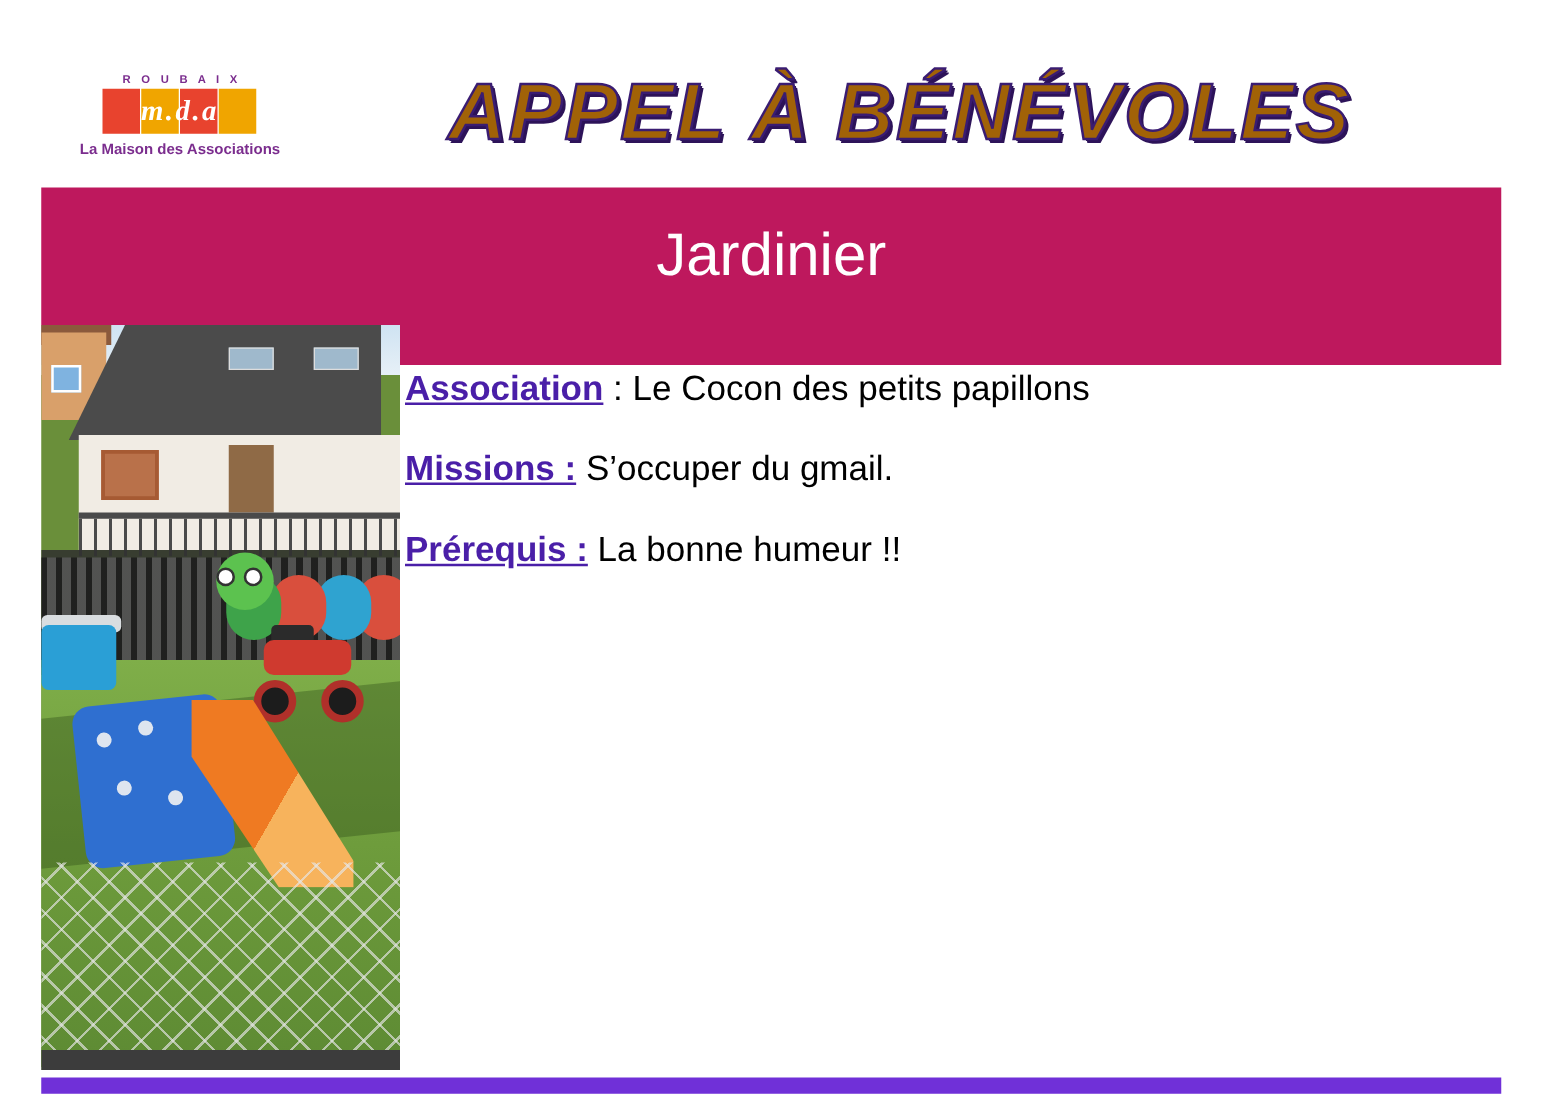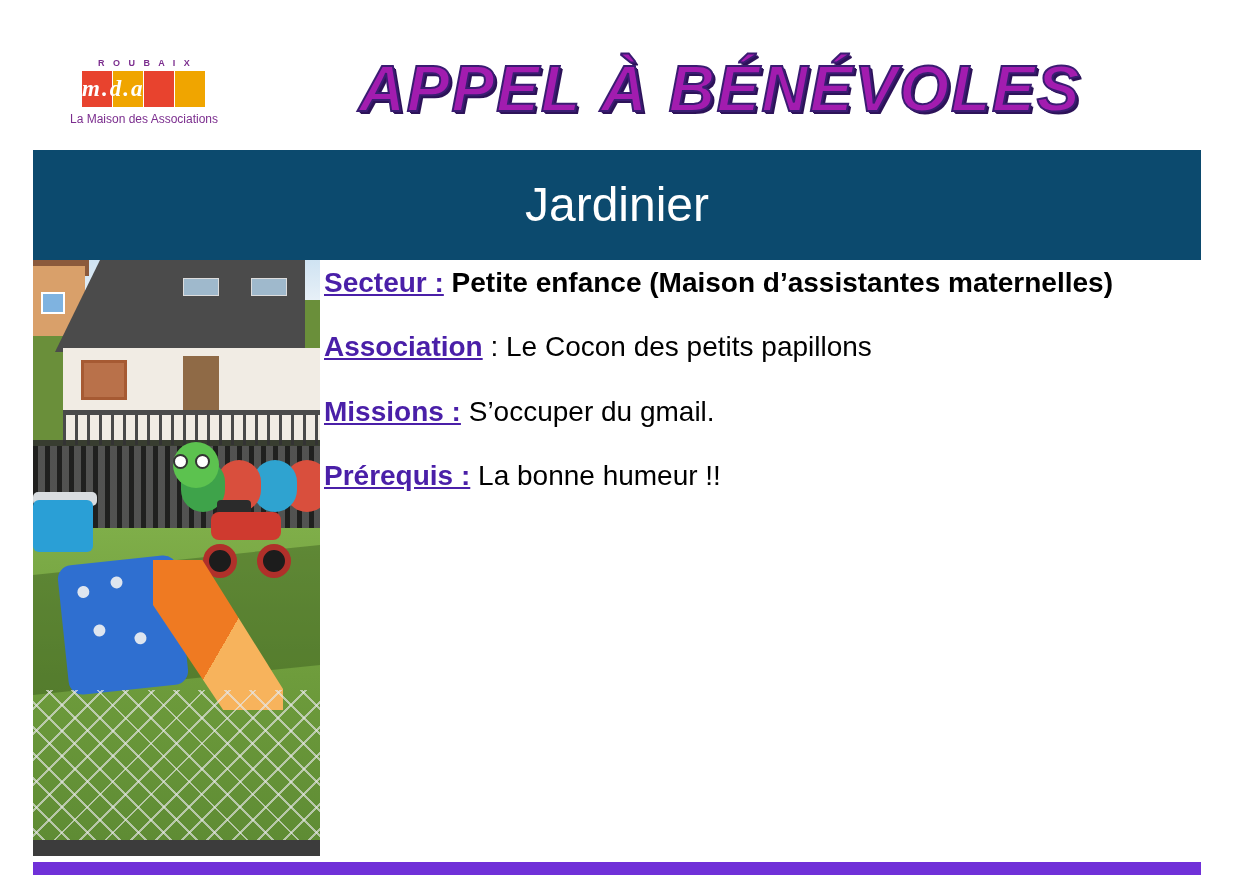--- a/index.html
+++ b/index.html
@@ -58,64 +58,65 @@
   .logo-sq.s2 { left: 31px; background: #f0a500; }
   .logo-sq.s3 { left: 62px; background: #e8432e; }
   .logo-sq.s4 { left: 93px; background: #f0a500; }
   .logo-mda {
     position: absolute;
     left: 22px;
     top: 13px;
     width: 124px;
     height: 36px;
     line-height: 36px;
+    text-align: center;
     font-family: "Liberation Serif", serif;
     font-style: italic;
     font-weight: bold;
     font-size: 23px;
     color: #ffffff;
     letter-spacing: 2px;
   }
   .logo-name {
     position: absolute;
     left: 0px;
     top: 54px;
     width: 168px;
     text-align: center;
     font-size: 12px;
-    font-weight: normal;
+    font-weight: bold;
     color: #7b2d8e;
   }
 
   .main-title {
     position: absolute;
     left: 250px;
     top: 52px;
     width: 940px;
     text-align: center;
     font-size: 64px;
     font-weight: bold;
     font-style: italic;
-    color: #a21caf;
+    color: #a16207;
     letter-spacing: 2px;
     -webkit-text-stroke: 2px #3a1c72;
     text-shadow:
       2px 2px 0 #2d1359,
       3px 3px 0 #2d1359;
     white-space: nowrap;
   }
 
   
   .banner {
     position: absolute;
     left: 33px;
     top: 150px;
     width: 1168px;
-    height: 110px;
-    background: #0c4a6e;
+    height: 142px;
+    background: #be185d;
   }
   .banner-text {
     position: absolute;
     left: 0;
     top: 0;
     width: 1168px;
     height: 110px;
     line-height: 110px;
     text-align: center;
     color: #ffffff;
@@ -369,24 +370,20 @@
     <span class="ph-dot" style="left:70px; top:74px;"></span>
   </div>
   <div class="ph-slide-ramp"></div>
 
   <div class="ph-mesh"></div>
   <div class="ph-bottom"></div>
 </div>
 
 <div class="content">
 
-  <div class="line">
-    <span class="lbl">Secteur :</span>
-    <span class="bold-val">Petite enfance (Maison d’assistantes maternelles)</span>
-  </div>
 
   <div class="line gap">
     <span class="lbl">Association</span>
     <span>: Le Cocon des petits papillons</span>
   </div>
 
   <div class="line gap">
     <span class="lbl">Missions :</span>
     <span>S’occuper du gmail.</span>
   </div>

